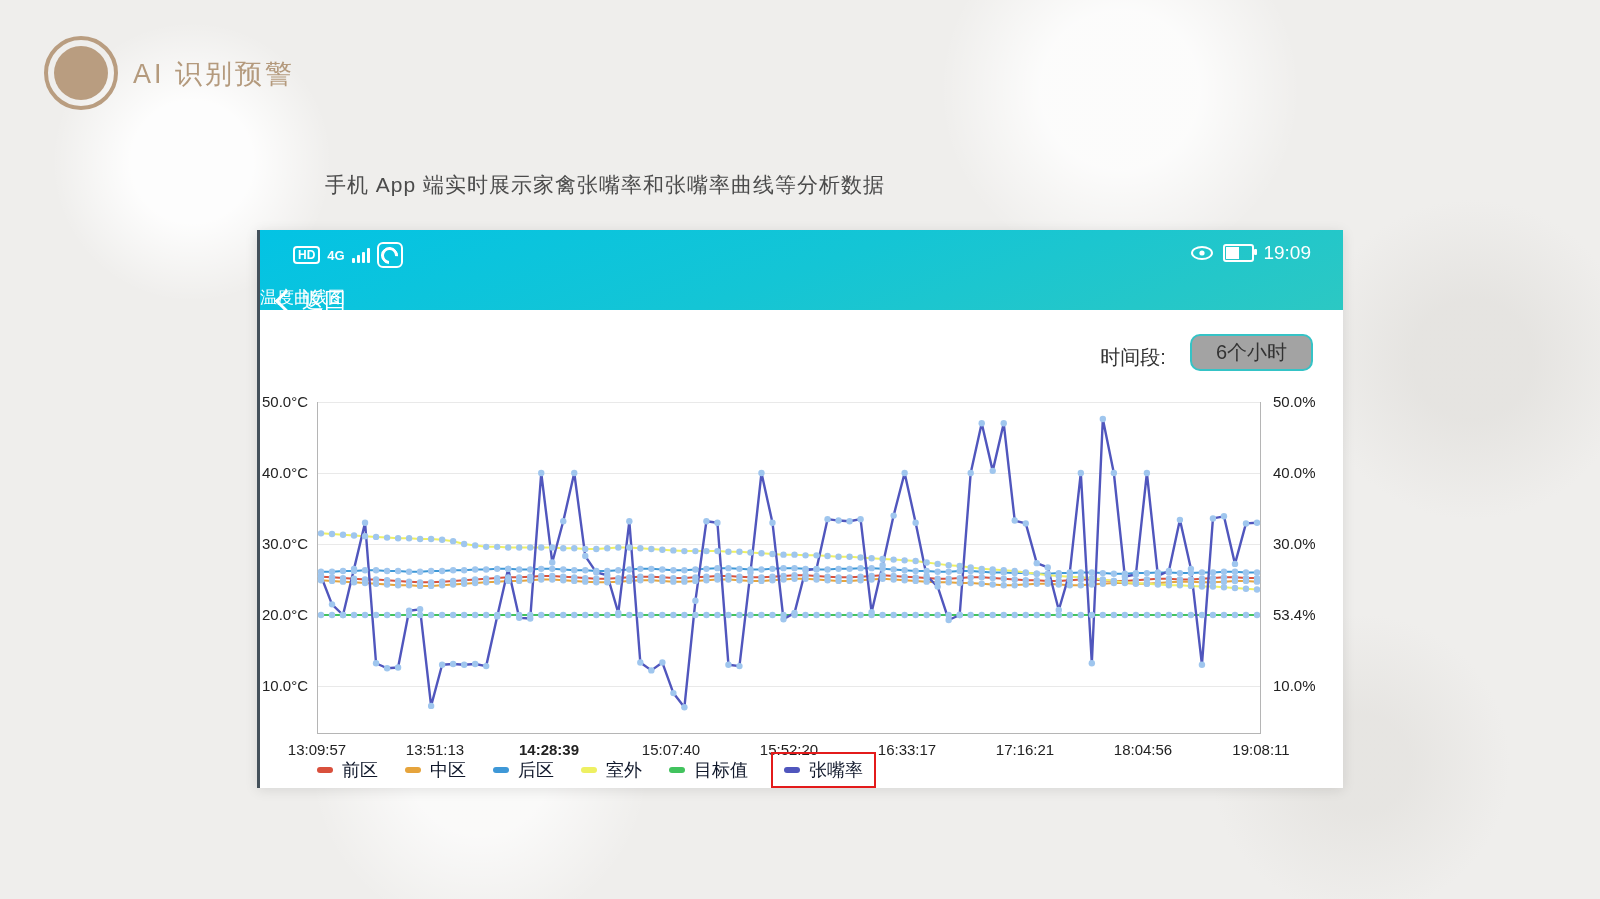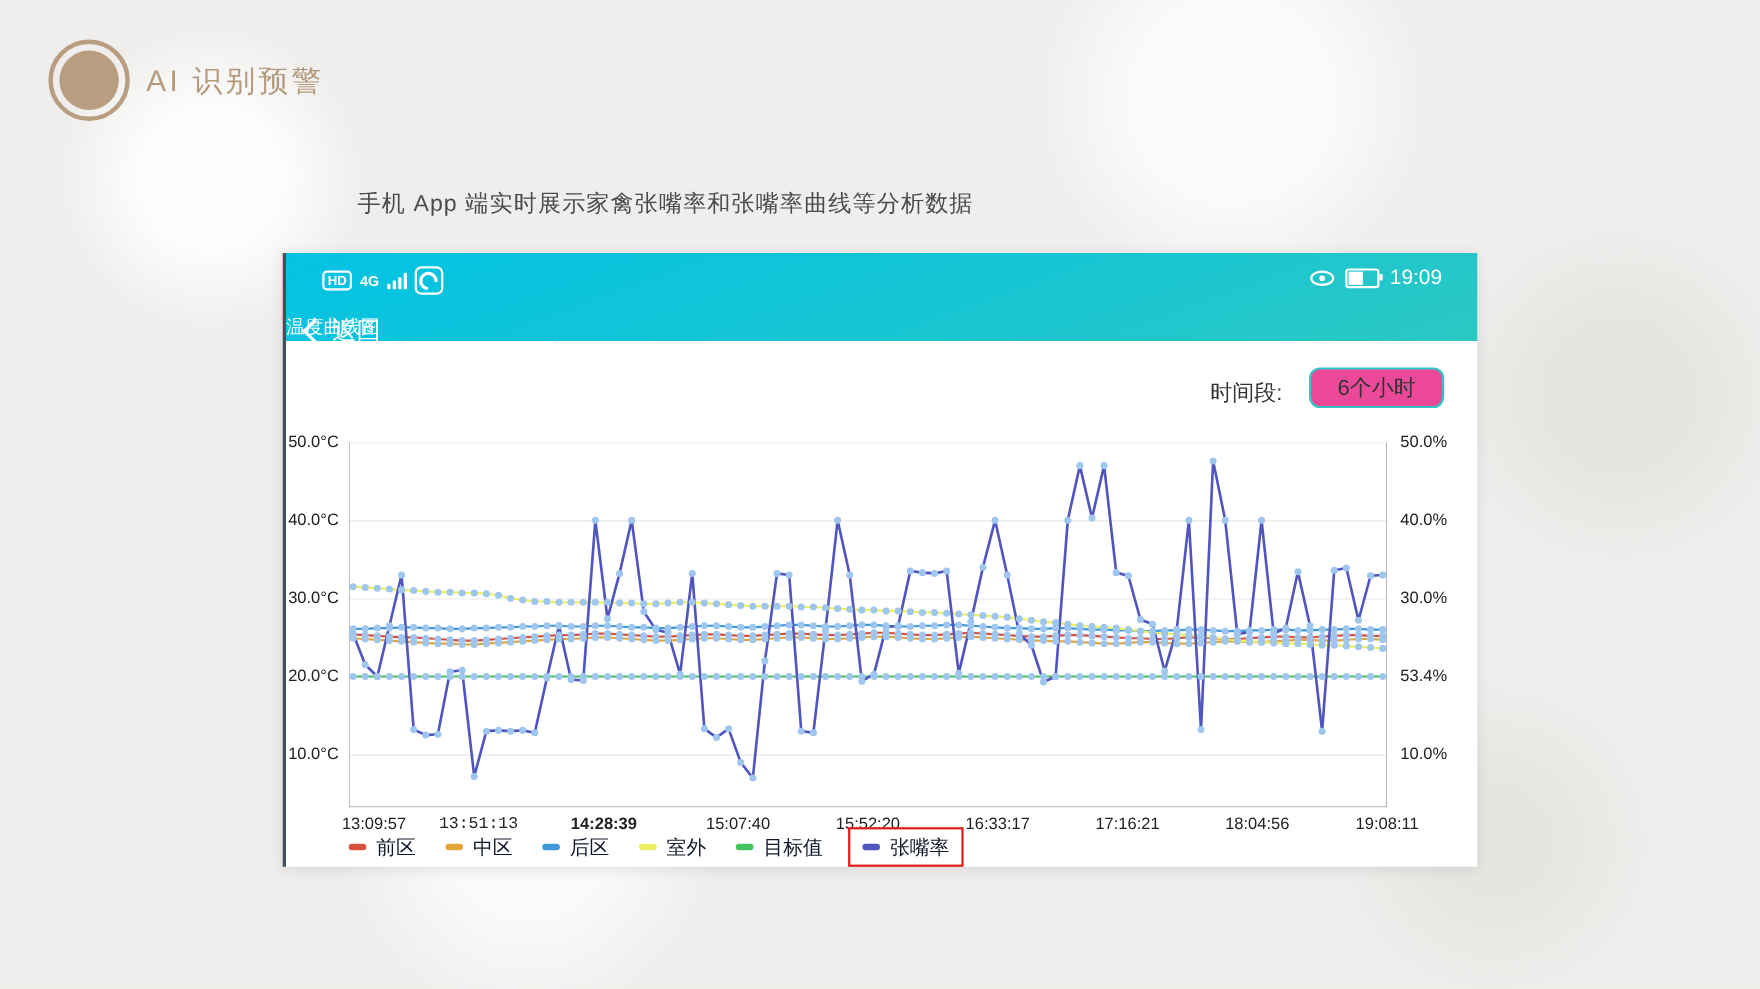--- a/index.html
+++ b/index.html
@@ -43,21 +43,21 @@
   .status-time{font-size:19px;color:#fff;}
   .nav-row{position:absolute;left:0;top:52px;right:0;height:40px;color:#fff;}
   .back-btn{position:absolute;left:18px;top:4px;display:flex;align-items:center;gap:8px;
     font-size:22px;color:#fff;cursor:pointer;}
   .chev{display:block;width:13px;height:13px;border-left:3px solid #fff;border-bottom:3px solid #fff;
     transform:rotate(45deg);}
   .nav-title{position:absolute;left:0;right:0;top:4px;text-align:left;font-size:17px;color:#fff;}
 
   .period-row{position:absolute;right:30px;top:104px;display:flex;align-items:flex-end;gap:24px;}
   .period-label{font-size:20px;color:#333;}
-  .period-btn{border:2px solid #35c3c6;border-radius:10px;background:#ec4899;
+  .period-btn{border:2px solid #35c3c6;border-radius:10px;background:#a3a3a3;
     padding:3px 24px;font-size:20px;color:#333;cursor:pointer;font-family:inherit;}
 
   .axis-label{position:absolute;font-size:15px;color:#222;white-space:nowrap;}
   .ylabels-left{position:absolute;left:0;top:172px;width:52px;height:332px;}
   .ylabels-left .axis-label{right:4px;}
   .ylabels-right{position:absolute;left:1013px;top:172px;width:60px;height:332px;}
   .ylabels-right .axis-label{left:0;}
   .chart-svg{position:absolute;left:57px;top:172px;}
   .xlabels{position:absolute;left:57px;top:511px;width:944px;height:20px;}
   .xlabels .axis-label{transform:translateX(-50%);top:0;}
@@ -659,22 +659,22 @@
       <circle cx="940" cy="120.69999999999999" r="3.2" fill="#9fc6ee"></circle>
     </svg>
   <div class="ylabels-right">
       <span class="axis-label" style="top: -9px;">50.0%</span>
       <span class="axis-label" style="top: 62px;">40.0%</span>
       <span class="axis-label" style="top: 133px;">30.0%</span>
       <span class="axis-label" style="top: 204px;">53.4%</span>
       <span class="axis-label" style="top: 275px;">10.0%</span>
     </div>
   <div class="xlabels">
-      <span class="axis-label" style="left: 0px; margin-left: 23px;">13:09:57</span>
-      <span class="axis-label" style="left: 118px; font-family: Liberation Mono, monospace;">13:51:13</span>
+      <span class="axis-label" style="left: 0px;">13:09:57</span>
+      <span class="axis-label" style="left: 118px;">13:51:13</span>
       <span class="axis-label" style="left: 232px; font-weight: bold;">14:28:39</span>
       <span class="axis-label" style="left: 354px;">15:07:40</span>
       <span class="axis-label" style="left: 472px;">15:52:20</span>
       <span class="axis-label" style="left: 590px;">16:33:17</span>
       <span class="axis-label" style="left: 708px;">17:16:21</span>
       <span class="axis-label" style="left: 826px;">18:04:56</span>
       <span class="axis-label" style="left: 944px;">19:08:11</span>
     </div>
   <div class="legend">
       <div class="legend-item">

